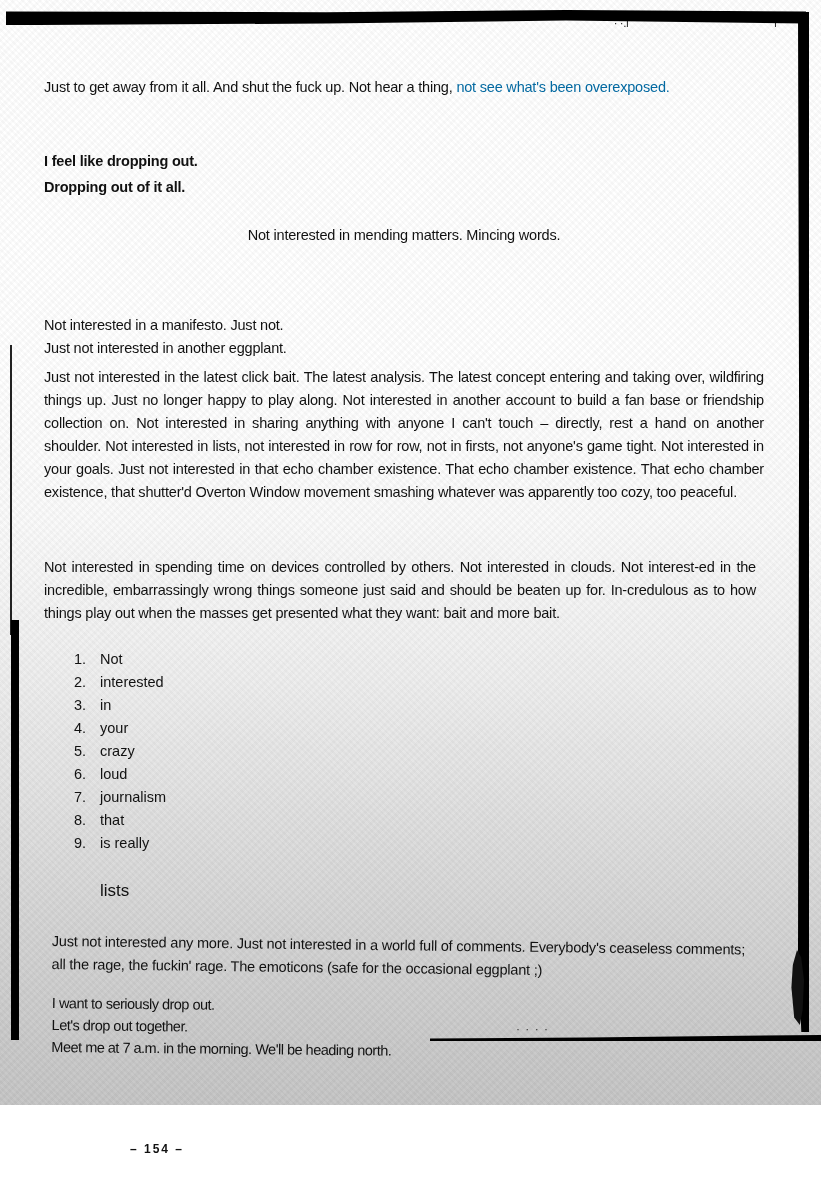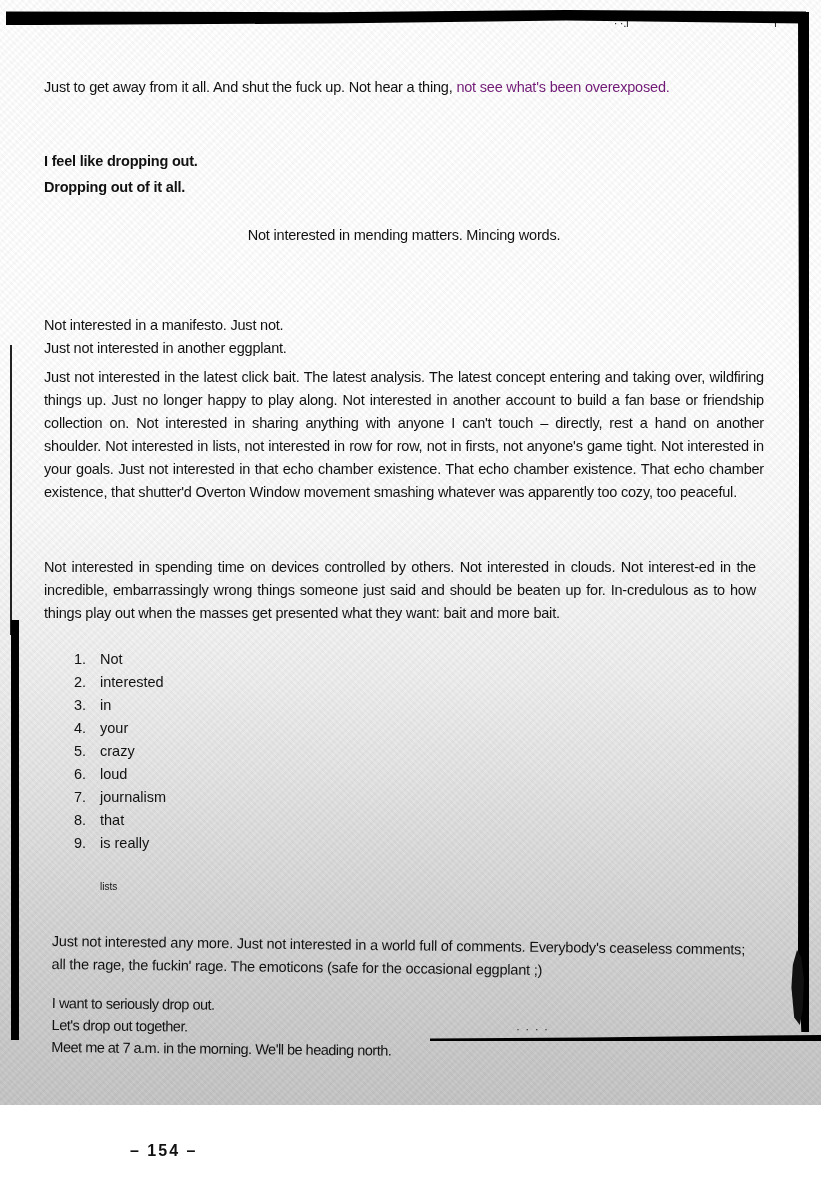--- a/index.html
+++ b/index.html
@@ -86,59 +86,59 @@
     .text {
       position: absolute;
       left: 44px;
       width: 720px;
       font-size: 14.5px;
       line-height: 23px;
       letter-spacing: -0.2px;
       margin: 0;
     }
     .p1 { top: 76px; }
-    .p1 .faded { color: #701a75; }
+    .p1 .faded { color: #0369a1; }
     .p2 { top: 148px; font-weight: bold; line-height: 26px; }
     .p3 { top: 224px; text-align: center; }
     .p4 { top: 270px; margin-top: 44px; }
     .p5 { top: 366px; text-align: justify; }
     .p6 { top: 556px; text-align: justify; width: 712px; }
 
     .list {
       position: absolute;
       left: 74px; top: 648px;
       margin: 0; padding: 0;
       list-style: none;
       font-size: 14.5px;
       line-height: 23px;
     }
     .list li { display: flex; }
     .list .num { width: 26px; display: inline-block; }
     .list-tail {
       position: absolute;
       left: 100px; top: 881px;
-      font-size: 10px;
+      font-size: 17px;
     }
 
     .p7 {
       top: 930px; left: 52px; width: 705px;
       transform: rotate(0.7deg);
       transform-origin: left top;
     }
     .p8 {
       top: 992px; left: 52px;
       transform: rotate(0.6deg);
       transform-origin: left top;
       line-height: 22px;
       letter-spacing: -0.5px;
     }
     .page-number {
       position: absolute;
       left: 130px; top: 1142px;
-      font-size: 16px;
+      font-size: 12px;
       font-weight: bold;
       letter-spacing: 2px;
     }
   </style>
 </head>
 <body>
 
 <div class="scan"></div>
 <div class="top-bar"></div>
 <div class="right-bar"></div>

